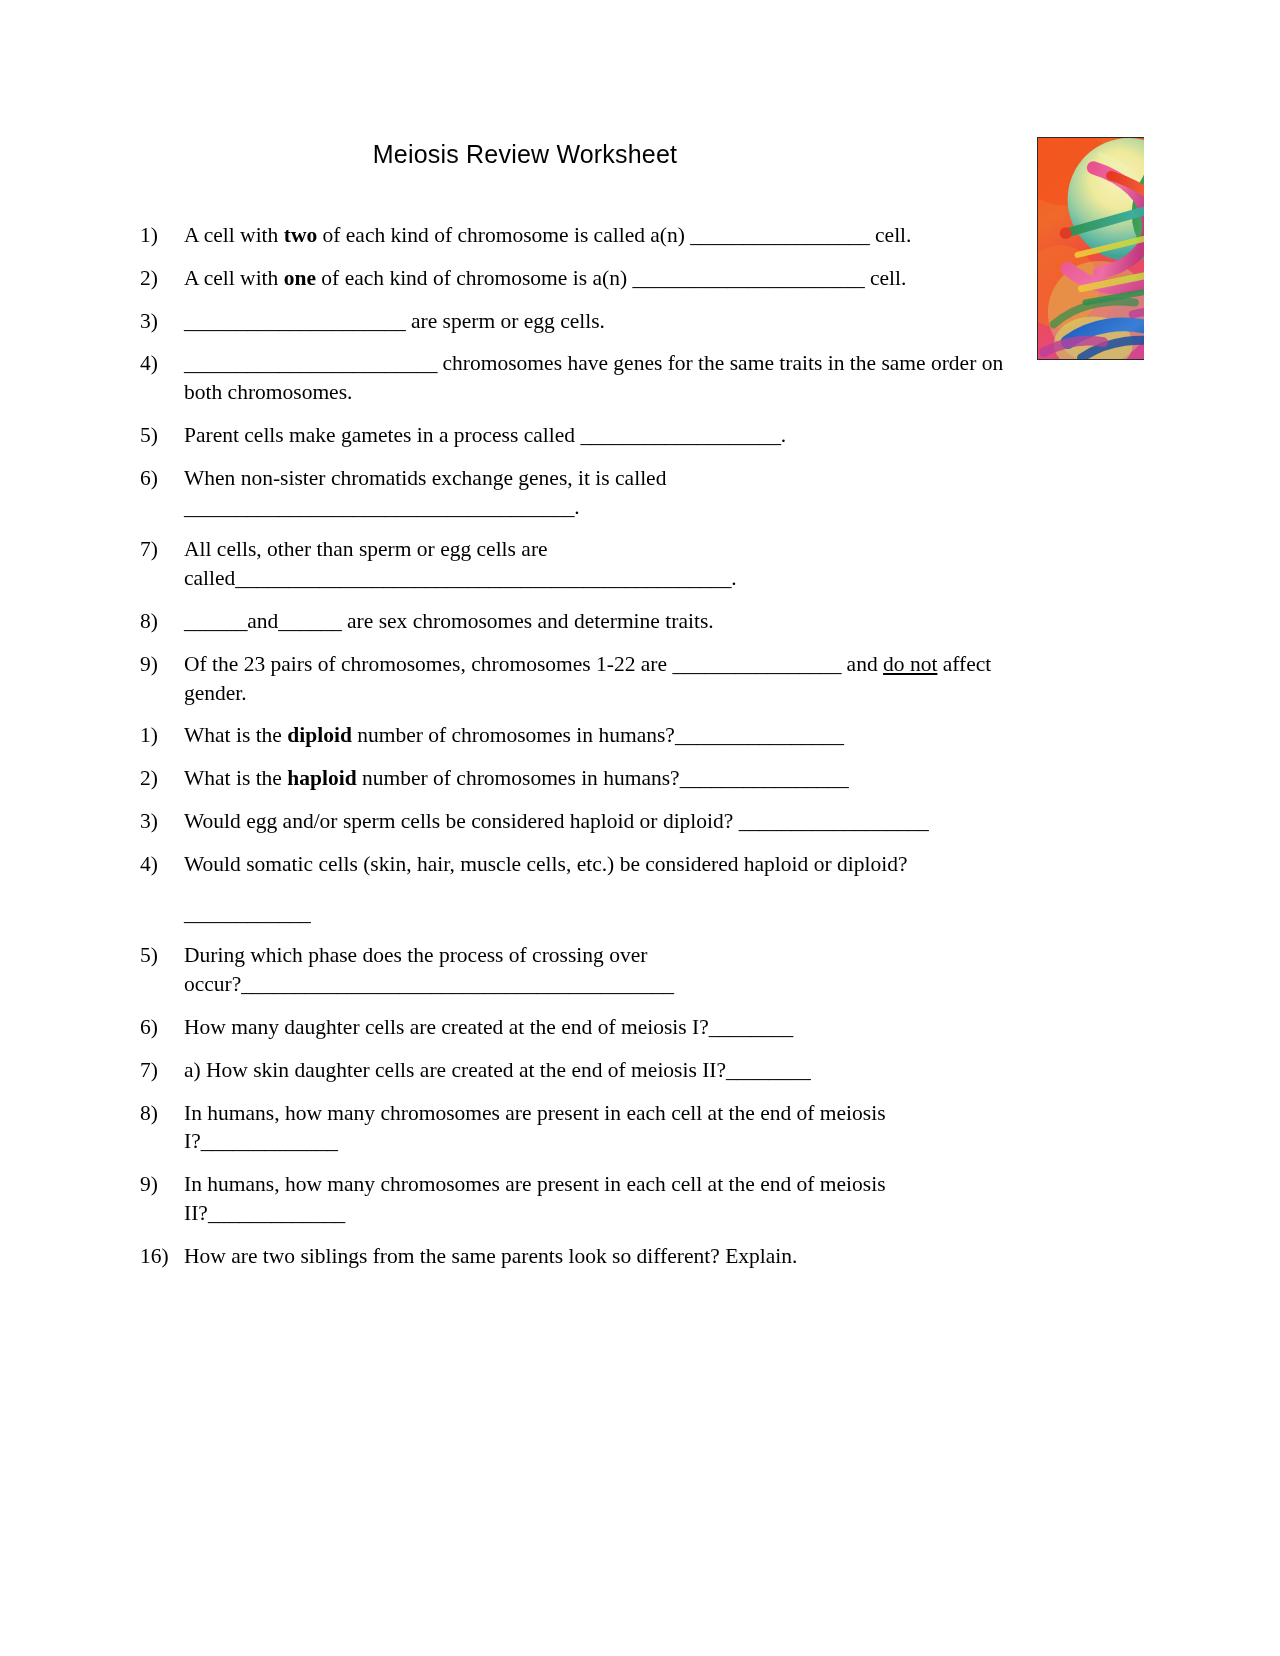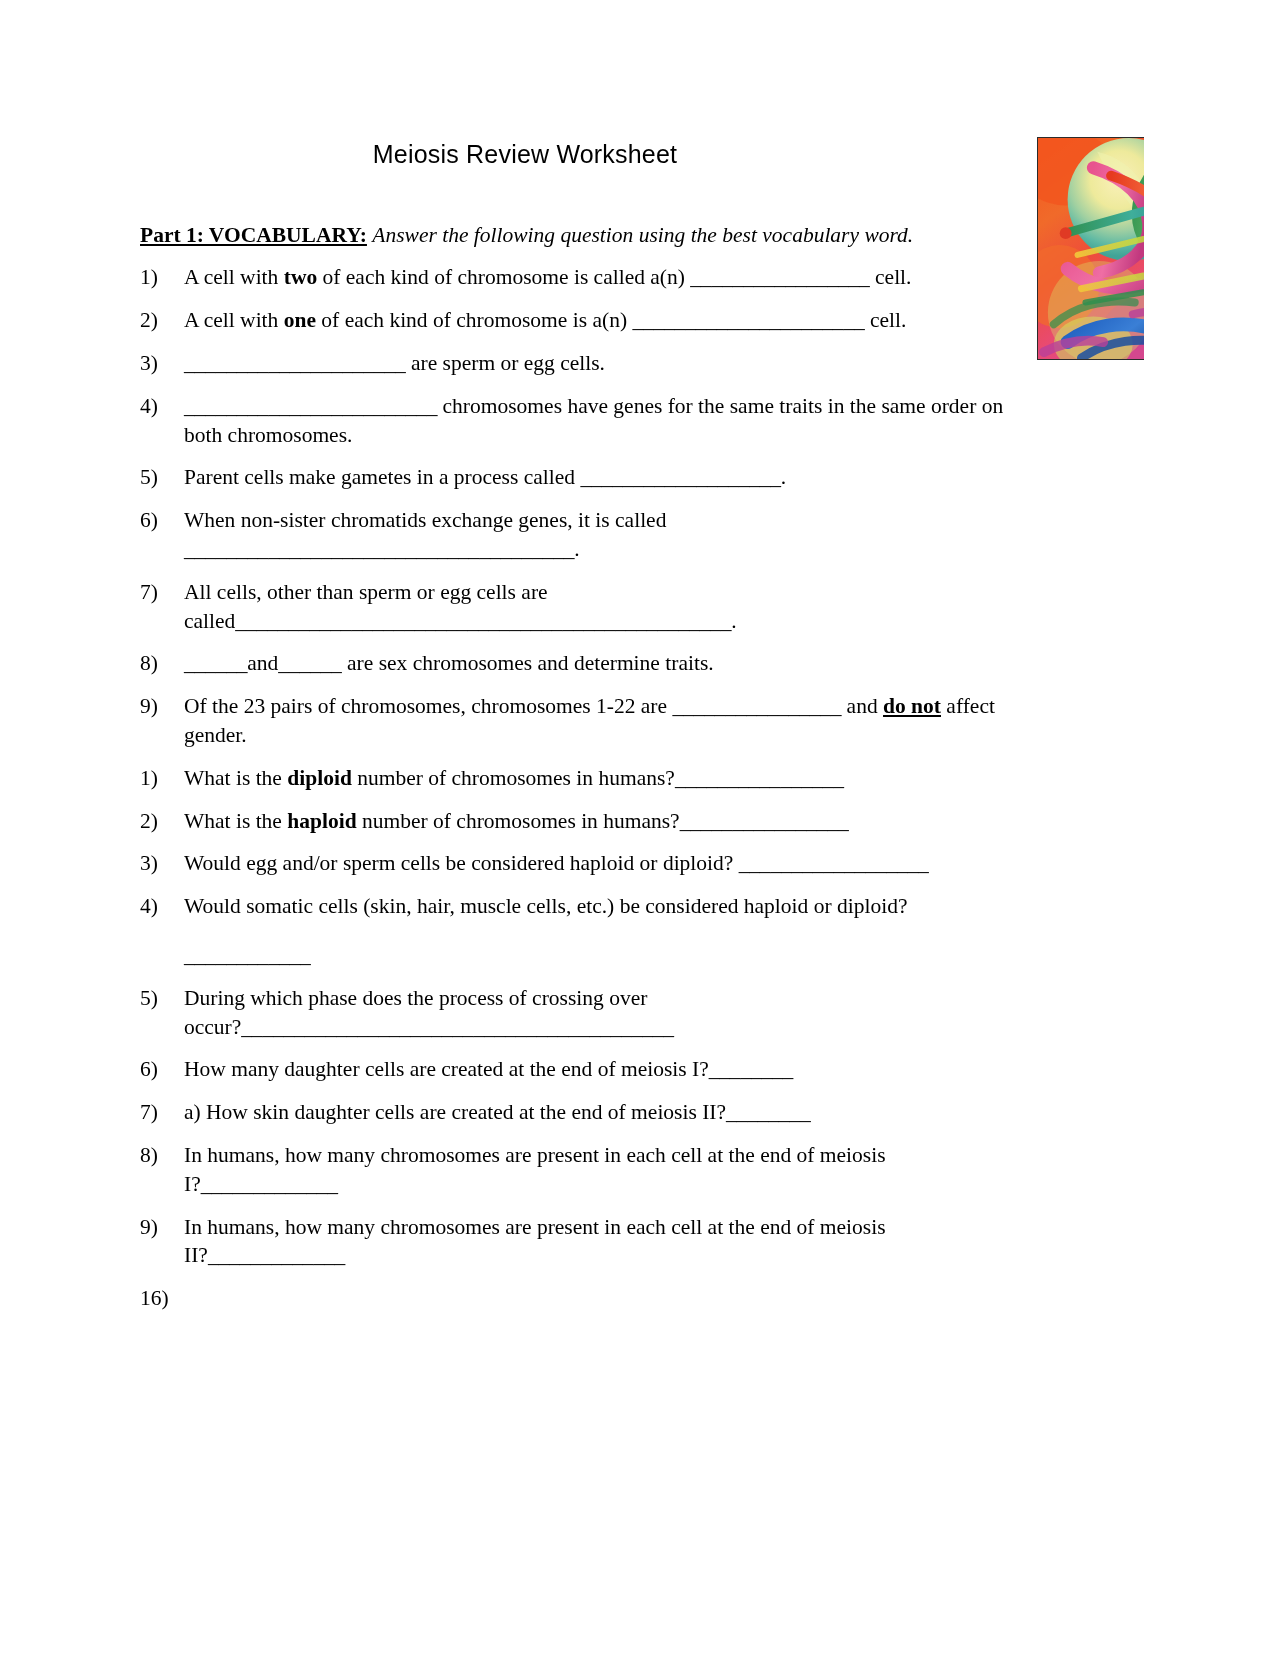--- a/index.html
+++ b/index.html
@@ -59,21 +59,21 @@
     font-size:21.5px;
     line-height:1.34;
     margin-bottom:14px;
   }
   ol.qlist > li .num {
     position:absolute; left:0; top:0;
     width:40px;
     text-align:left;
   }
   b.kw { font-weight:bold; }
-  u.bu { font-weight:bold; text-decoration:underline; text-underline-offset:2px; }
+  u.bu { font-weight:normal; text-decoration:underline; text-underline-offset:2px; }
   .blank { white-space:pre; letter-spacing:-0.2px;margin-top:36px; }
   .indent-b { display:block; margin-left:148px; margin-top:10px; }
   .wrapline { display:block; }
   .gap-line { display:block; height:20px; }
   .part2 { margin-top:24px; }
 </style>
 </head>
 <body>
 
 <div class="page">
@@ -164,24 +164,20 @@
       <path d="M96 178 C118 172 140 176 158 186" stroke="#b9409a" stroke-width="8" fill="none" stroke-linecap="round" opacity=".8"></path>
 
       <path d="M6 216 C26 206 46 202 66 206" stroke="#b9409a" stroke-width="10" fill="none" stroke-linecap="round" opacity=".8"></path>
     </svg>
   </div>
 
   <div class="doc">
 
     <div class="title">Meiosis Review Worksheet</div>
 
-    <div class="section-head">
-      <span class="lead">Part 1: VOCABULARY:</span>
-      <span class="desc">Answer the following question using the best vocabulary word.</span>
-    </div>
 
     <ol class="qlist" id="part1-list">
         <li><span class="num">1)</span><span>A cell with </span><b class="kw">two</b><span> of each kind of chromosome is called a(n) </span><span class="blank">_________________</span><span> cell.</span></li>
         <li><span class="num">2)</span><span>A cell with </span><b class="kw">one</b><span> of each kind of chromosome is a(n) </span><span class="blank">______________________</span><span> cell.</span></li>
         <li><span class="num">3)</span><span class="blank">_____________________</span><span> are sperm or egg cells.</span></li>
         <li><span class="num">4)</span><span class="blank">________________________</span><span> chromosomes have genes for the same traits in the same order on both chromosomes.</span></li>
         <li><span class="num">5)</span><span>Parent cells make gametes in a process called </span><span class="blank">___________________</span><span>.</span></li>
         <li><span class="num">6)</span><span>When non-sister chromatids exchange genes, it is called</span><span class="wrapline"></span><span class="blank">_____________________________________</span><span>.</span></li>
         <li><span class="num">7)</span><span>All cells, other than sperm or egg cells are</span><span class="wrapline"></span><span>called</span><span class="blank">_______________________________________________</span><span>.</span></li>
         <li><span class="num">8)</span><span class="blank">______</span><span>and</span><span class="blank">______</span><span> are sex chromosomes and determine traits.</span></li>
@@ -192,17 +188,17 @@
     <ol class="qlist" id="part2-list">
         <li><span class="num">1)</span><span>What is the </span><b class="kw">diploid</b><span> number of chromosomes in humans?</span><span class="blank">________________</span></li>
         <li><span class="num">2)</span><span>What is the </span><b class="kw">haploid</b><span> number of chromosomes in humans?</span><span class="blank">________________</span></li>
         <li><span class="num">3)</span><span>Would egg and/or sperm cells be considered haploid or diploid? </span><span class="blank">__________________</span></li>
         <li><span class="num">4)</span><span>Would somatic cells (skin, hair, muscle cells, etc.) be considered haploid or diploid?</span><span class="gap-line"></span><span class="blank">____________</span></li>
         <li><span class="num">5)</span><span>During which phase does the process of crossing over</span><span class="wrapline"></span><span>occur?</span><span class="blank">_________________________________________</span></li>
         <li><span class="num">6)</span><span>How many daughter cells are created at the end of meiosis I?</span><span class="blank">________</span></li>
         <li><span class="num">7)</span><span>a) How skin daughter cells are created at the end of meiosis II?</span><span class="blank">________</span></li>
         <li><span class="num">8)</span><span>In humans, how many chromosomes are present in each cell at the end of meiosis</span><span class="wrapline"></span><span>I?</span><span class="blank">_____________</span></li>
         <li><span class="num">9)</span><span>In humans, how many chromosomes are present in each cell at the end of meiosis</span><span class="wrapline"></span><span>II?</span><span class="blank">_____________</span></li>
-        <li><span class="num">16)</span></li>
+        <li><span class="num">16)</span><span>How are two siblings from the same parents look so different? Explain.</span></li>
       </ol>
 
   </div>
 </div>
 
 </body></html>

